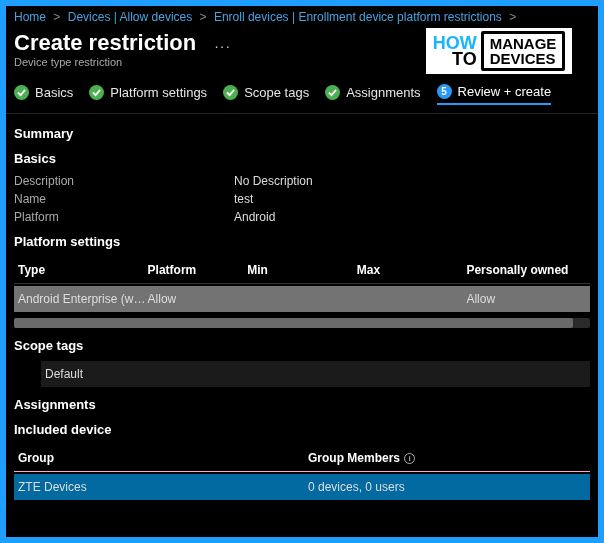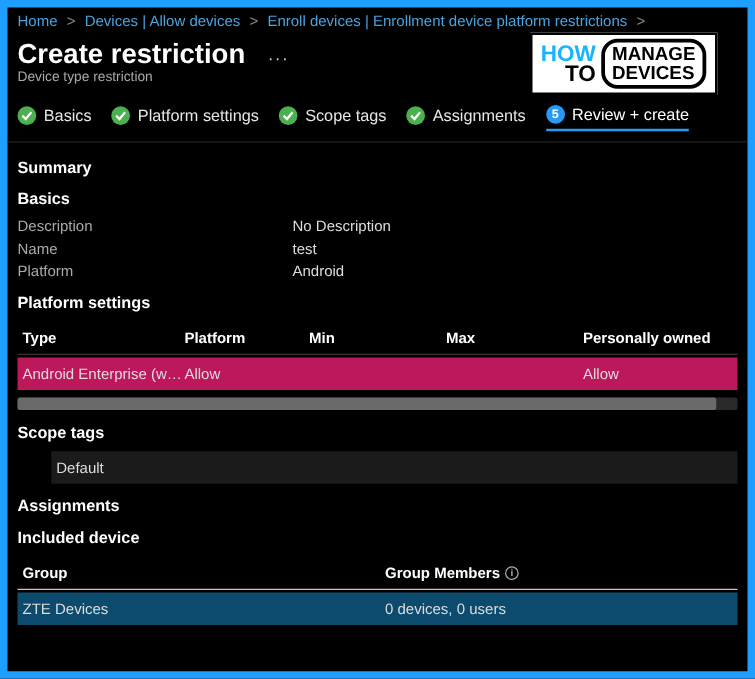--- a/index.html
+++ b/index.html
@@ -101,21 +101,21 @@
     display: flex;
     font-size: 12px;
     padding: 6px 4px;
   }
   .tbl-head {
     font-weight: 600;
     color: #fff;
     border-bottom: 1px solid #333;
   }
   .tbl-row {
-    background: #be185d;
+    background: #737373;
     color: #ddd;
     margin-top: 2px;
   }
   .c-type { width: 130px; }
   .c-plat { width: 100px; }
   .c-min  { width: 110px; }
   .c-max  { width: 110px; }
   .c-own  { width: 120px; }
   .scrollbar-fake {
     height: 10px;
@@ -146,21 +146,21 @@
     font-size: 12px;
     padding: 6px 4px;
   }
   .groups-head {
     font-weight: 600;
     color: #fff;
     border-bottom: 1px solid #f9a8d4;
     align-items: center;
   }
   .groups-row {
-    background: #0c4a6e;
+    background: #0369a1;
     color: #ddd;
     margin-top: 2px;
   }
   .c-group { width: 290px; }
   .c-members { flex: 1; display: flex; align-items: center; gap: 4px; }
   .info-icon {
     width: 11px;
     height: 11px;
     border: 1px solid #aaa;
     border-radius: 50%;
@@ -188,21 +188,21 @@
     font-family: Arial, sans-serif;
     font-weight: 900;
     font-size: 18px;
     line-height: 16px;
     text-align: right;
   }
   .logo-how .how { color: #18b4ff; }
   .logo-how .to  { color: #000; }
   .logo-box {
     border: 3px solid #000;
-    border-radius: 13px;
+    border-radius: 2px;
     padding: 2px 6px;
     font-family: Arial, sans-serif;
     font-weight: 900;
     font-size: 15px;
     line-height: 15px;
     color: #000;
     text-align: left;
   }
 </style>
 </head>

